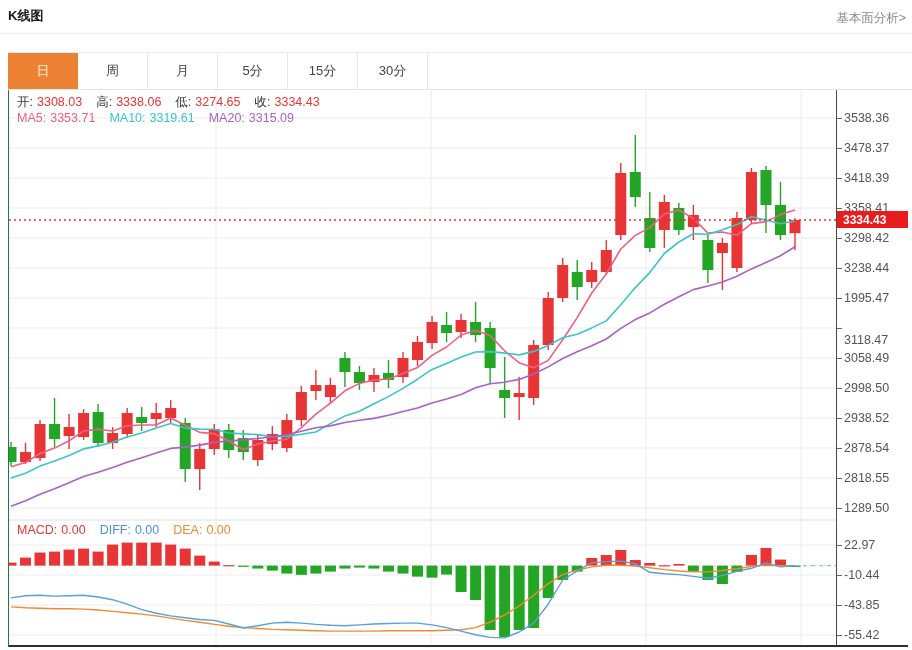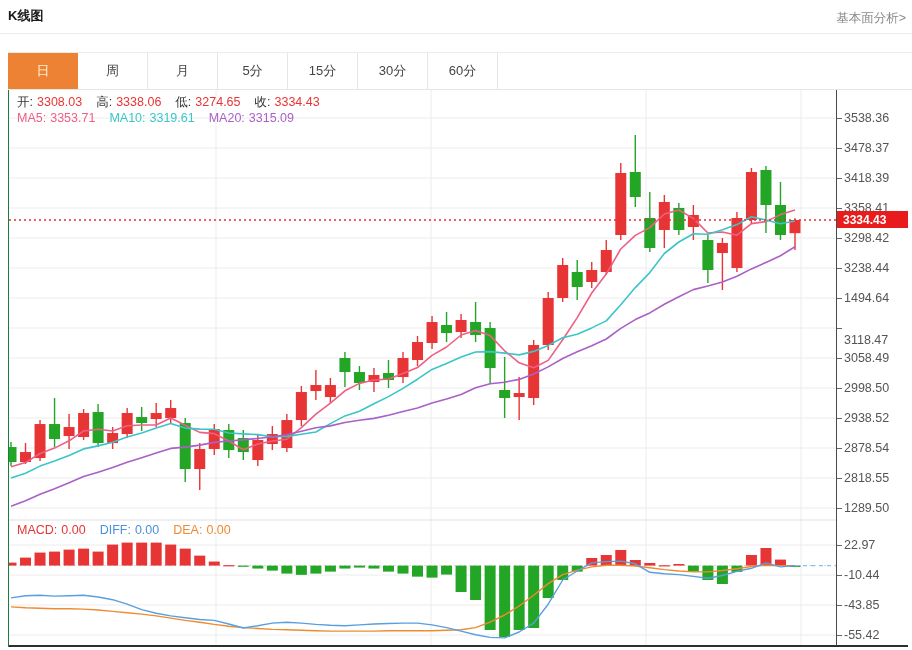--- a/index.html
+++ b/index.html
@@ -49,21 +49,20 @@
   <a class="hdr-link">基本面分析&gt;</a>
   <div class="hdr-sep"></div>
 
   <div class="tabbar" id="tabbar">
       <div class="tab sel">日</div>
       <div class="tab">周</div>
       <div class="tab">月</div>
       <div class="tab">5分</div>
       <div class="tab">15分</div>
       <div class="tab">30分</div>
-      <div class="tab">60分</div>
     </div>
 
   <div class="chart">
     <svg class="plot" id="plot" width="827" height="557">
         <line x1="0" y1="28" x2="827" y2="28" stroke="#ececec" stroke-width="1"></line>
         <line x1="0" y1="58" x2="827" y2="58" stroke="#ececec" stroke-width="1"></line>
         <line x1="0" y1="88" x2="827" y2="88" stroke="#ececec" stroke-width="1"></line>
         <line x1="0" y1="118" x2="827" y2="118" stroke="#ececec" stroke-width="1"></line>
         <line x1="0" y1="148" x2="827" y2="148" stroke="#ececec" stroke-width="1"></line>
         <line x1="0" y1="178" x2="827" y2="178" stroke="#ececec" stroke-width="1"></line>
@@ -270,21 +269,21 @@
         <div class="axis-label" style="top: 58px;">3478.37</div>
         <div class="axis-tick" style="top: 88px;"></div>
         <div class="axis-label" style="top: 88px;">3418.39</div>
         <div class="axis-tick" style="top: 118px;"></div>
         <div class="axis-label" style="top: 118px;">3358.41</div>
         <div class="axis-tick" style="top: 148px;"></div>
         <div class="axis-label" style="top: 148px;">3298.42</div>
         <div class="axis-tick" style="top: 178px;"></div>
         <div class="axis-label" style="top: 178px;">3238.44</div>
         <div class="axis-tick" style="top: 208px;"></div>
-        <div class="axis-label" style="top: 208px;">1494.64</div>
+        <div class="axis-label" style="top: 208px;">1995.47</div>
         <div class="axis-tick" style="top: 238px;"></div>
         <div class="axis-label" style="top: 250px;">3118.47</div>
         <div class="axis-tick" style="top: 268px;"></div>
         <div class="axis-label" style="top: 268px;">3058.49</div>
         <div class="axis-tick" style="top: 298px;"></div>
         <div class="axis-label" style="top: 298px;">2998.50</div>
         <div class="axis-tick" style="top: 328px;"></div>
         <div class="axis-label" style="top: 328px;">2938.52</div>
         <div class="axis-tick" style="top: 358px;"></div>
         <div class="axis-label" style="top: 358px;">2878.54</div>

